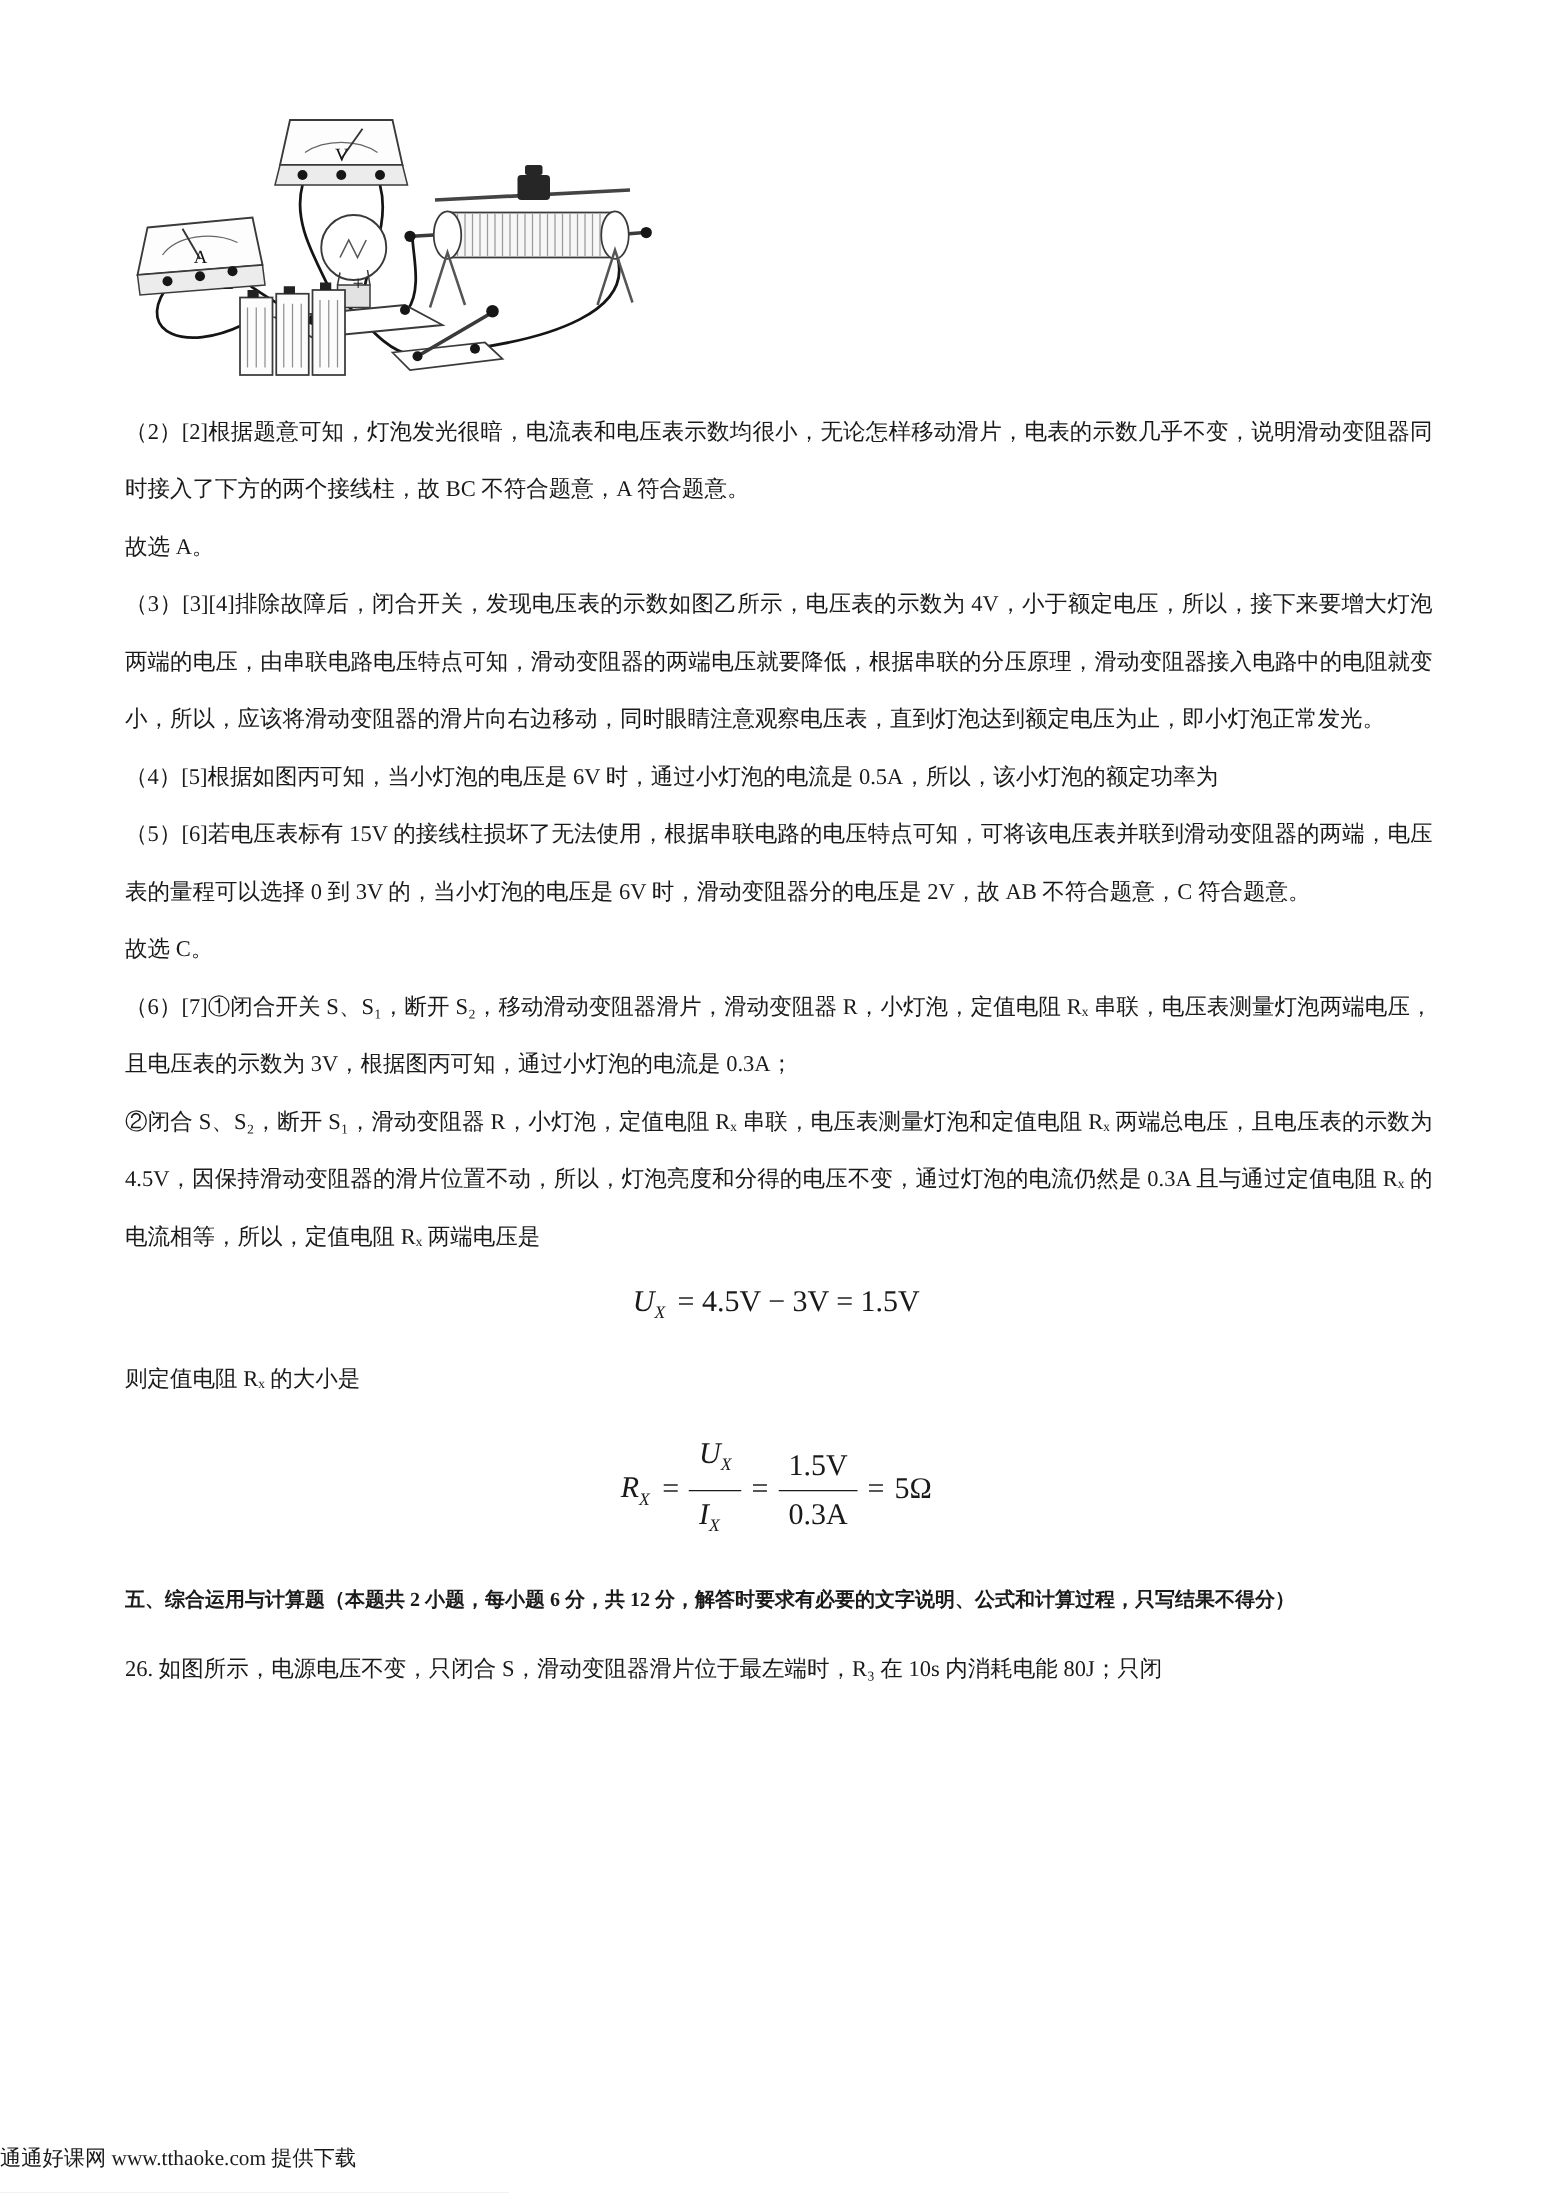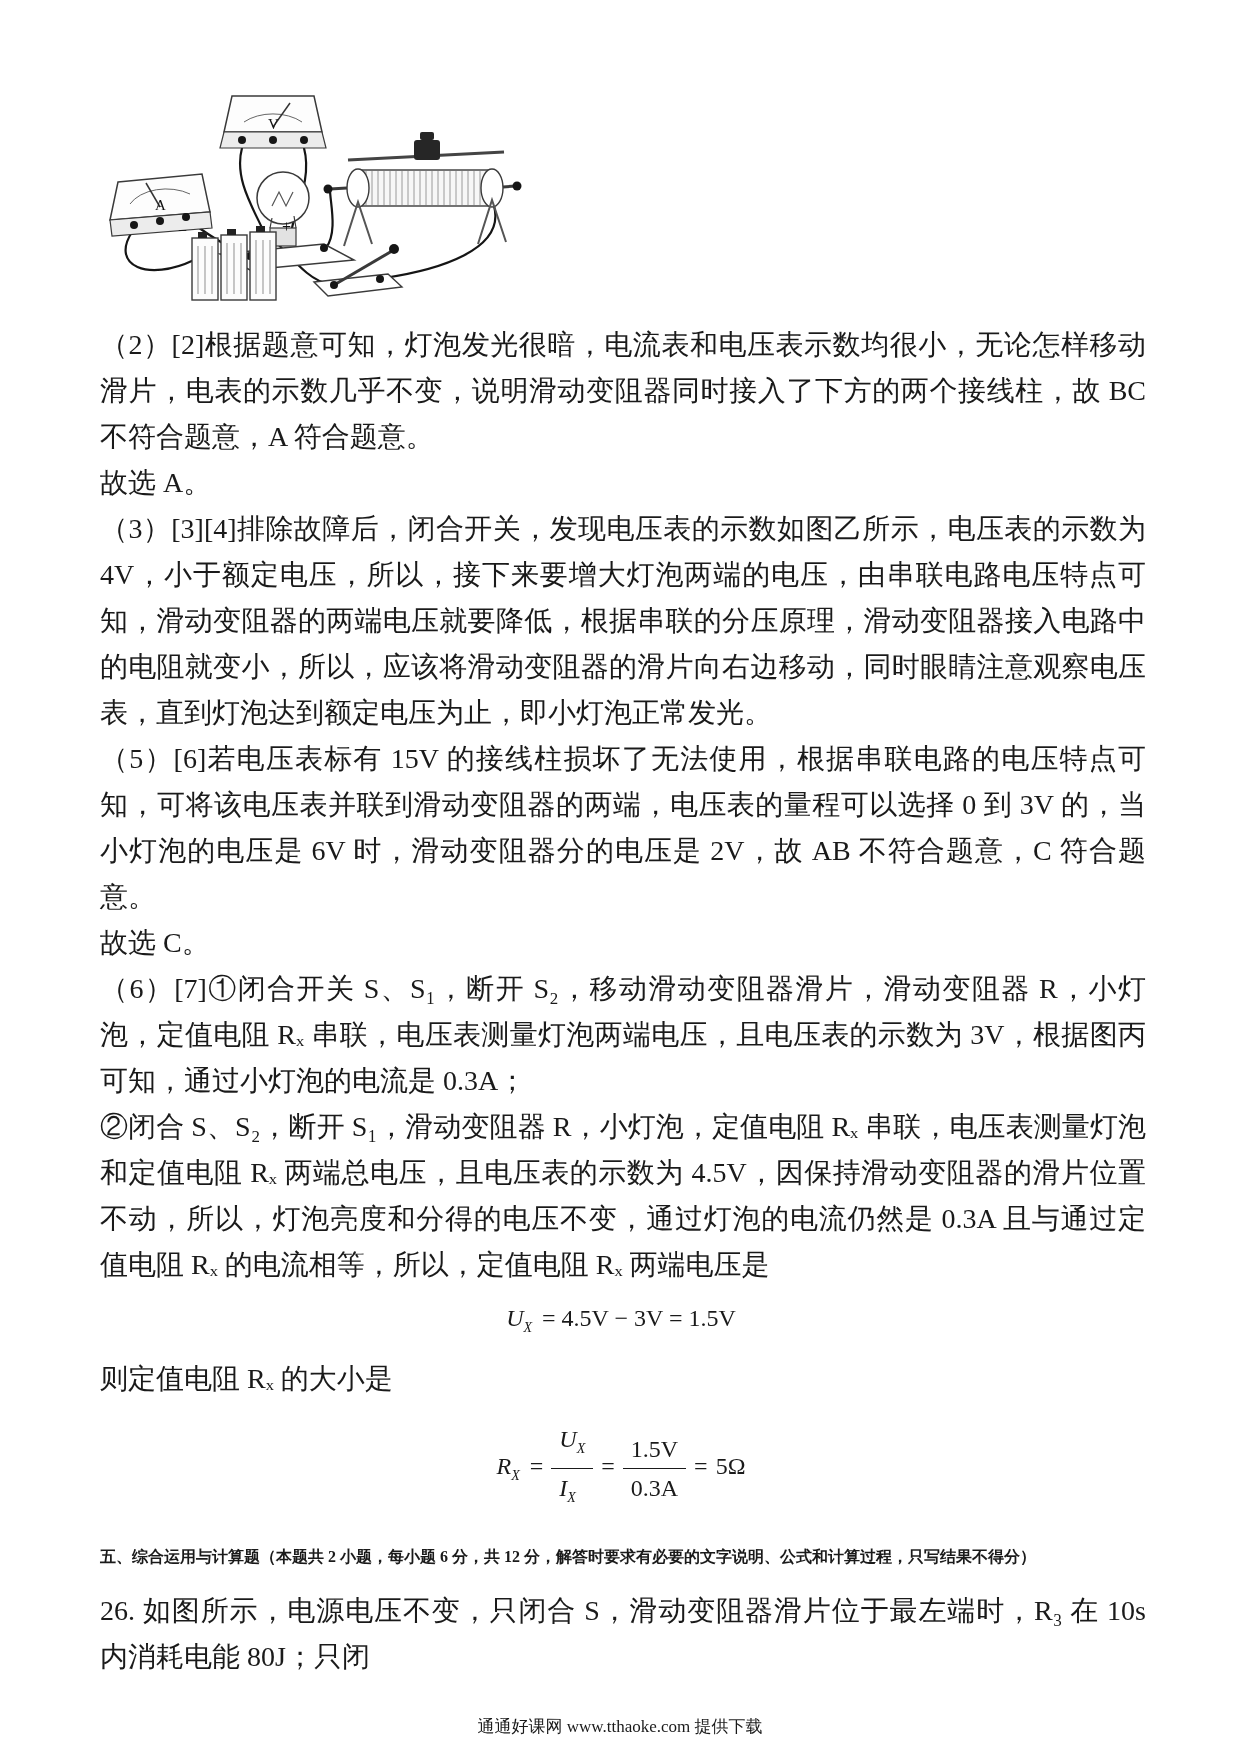--- a/index.html
+++ b/index.html
@@ -14,21 +14,21 @@
   }
   .content {
     position:absolute;
     left:100px; right:94px; top:60px;
   }
   .figure-wrap {
     margin:26px 0 14px 2px;
     width:420px; height:222px;
   }
   .para {
-    font-size:28px;
+    font-size:18px;
     line-height:46px;
     text-align:justify;
     margin:0;
     word-break:break-all;
   }
   .formula {
     text-align:center;
     font-size:24px;
     line-height:30px;
     margin:15px 0 13px;
@@ -55,21 +55,21 @@
     font-weight:bold;
     line-height:50px;
     text-align:justify;
     margin:18px 0 4px;
     word-break:break-all;
   }
   .q26 { margin-top:6px;font-family:Liberation Serif, serif; }
   .footer {
     position:absolute;
     bottom:16px; left:0; width:100%;
-    text-align:center;
+    text-align:left;
     font-size:17px;
     color:#1a1a1a;
   }
   svg text { font-family:"Liberation Serif","DejaVu Serif",serif; }
 </style>
 </head>
 <body>
 
 <div class="page">
   <div class="content">
@@ -185,20 +185,21 @@
           <circle cx="292" cy="163" r="5" fill="#161616"></circle>
           <circle cx="232" cy="199" r="4" fill="#161616"></circle>
           <circle cx="278" cy="193" r="4" fill="#161616"></circle>
         </g>
       </svg>
     </div>
 
     <p class="para">（2）[2]根据题意可知，灯泡发光很暗，电流表和电压表示数均很小，无论怎样移动滑片，电表的示数几乎不变，说明滑动变阻器同时接入了下方的两个接线柱，故 BC 不符合题意，A 符合题意。</p>
     <p class="para">故选 A。</p>
     <p class="para">（3）[3][4]排除故障后，闭合开关，发现电压表的示数如图乙所示，电压表的示数为 4V，小于额定电压，所以，接下来要增大灯泡两端的电压，由串联电路电压特点可知，滑动变阻器的两端电压就要降低，根据串联的分压原理，滑动变阻器接入电路中的电阻就变小，所以，应该将滑动变阻器的滑片向右边移动，同时眼睛注意观察电压表，直到灯泡达到额定电压为止，即小灯泡正常发光。</p>
+    <p class="para">（4）[5]根据如图丙可知，当小灯泡的电压是 6V 时，通过小灯泡的电流是 0.5A，所以，该小灯泡的额定功率为</p>
 
 
     <p class="para">（5）[6]若电压表标有 15V 的接线柱损坏了无法使用，根据串联电路的电压特点可知，可将该电压表并联到滑动变阻器的两端，电压表的量程可以选择 0 到 3V 的，当小灯泡的电压是 6V 时，滑动变阻器分的电压是 2V，故 AB 不符合题意，C 符合题意。</p>
     <p class="para">故选 C。</p>
     <p class="para">（6）[7]①闭合开关 S、S₁，断开 S₂，移动滑动变阻器滑片，滑动变阻器 R，小灯泡，定值电阻 Rₓ 串联，电压表测量灯泡两端电压，且电压表的示数为 3V，根据图丙可知，通过小灯泡的电流是 0.3A；</p>
     <p class="para">②闭合 S、S₂，断开 S₁，滑动变阻器 R，小灯泡，定值电阻 Rₓ 串联，电压表测量灯泡和定值电阻 Rₓ 两端总电压，且电压表的示数为 4.5V，因保持滑动变阻器的滑片位置不动，所以，灯泡亮度和分得的电压不变，通过灯泡的电流仍然是 0.3A 且与通过定值电阻 Rₓ 的电流相等，所以，定值电阻 Rₓ 两端电压是</p>
 
     <div class="formula">
       <i>U</i><sub><i>X</i></sub>
       <span class="tok">= 4.5V − 3V = 1.5V</span>

